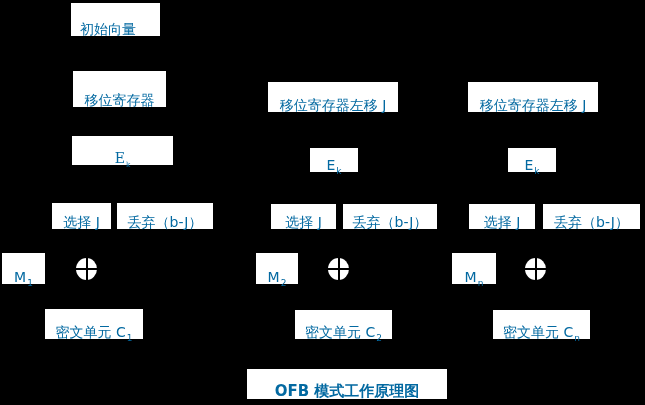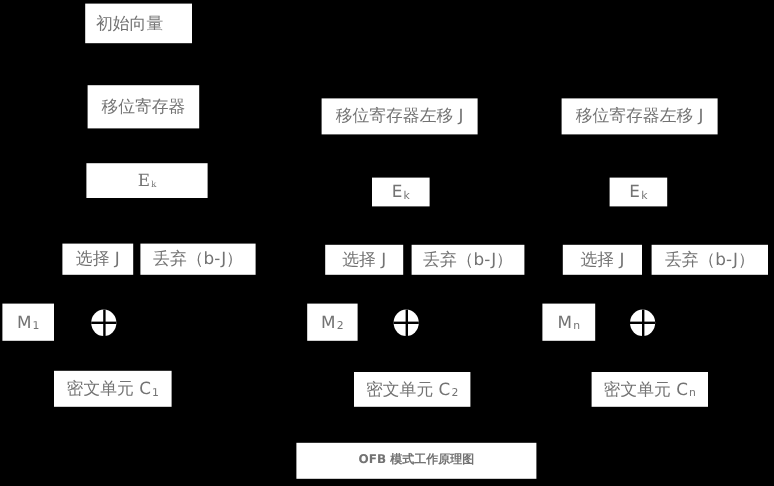--- a/index.html
+++ b/index.html
@@ -11,23 +11,23 @@
     position: relative;
     width: 645px;
     height: 405px;
     background: #000000;
     font-family: "DejaVu Sans", sans-serif;
     overflow: hidden;
   }
   .box {
     position: absolute;
     background: #ffffff;
-    color: #737373;
+    color: #0369a1;
     display: flex;
-    align-items: center;
+    align-items: flex-end;
     justify-content: center;
     font-size: 14px;
     white-space: nowrap;
     box-sizing: border-box;
     line-height: 1;
   }
   .box.align-left {
     justify-content: flex-start;
     padding-left: 9px;
   }
@@ -61,21 +61,21 @@
     content: "";
     position: absolute;
     top: 0; bottom: 0;
     left: 50%;
     margin-left: -1px;
     width: 2px;
     background: #000000;
   }
   .title-box {
     font-weight: bold;
-    font-size: 10px;
+    font-size: 15px;
   }
 
   
   .c1-iv  { left: 71px;  top: 3px;   width: 89px;  height: 33px; }
   .c1-sr  { left: 73px;  top: 71px;  width: 93px;  height: 36px; }
   .c1-e   { left: 72px;  top: 136px; width: 101px; height: 29px; }
   .c1-sel { left: 52px;  top: 203px; width: 59px;  height: 26px; }
   .c1-dis { left: 117px; top: 203px; width: 96px;  height: 26px; }
   .c1-m   { left: 2px;   top: 253px; width: 43px;  height: 31px; }
   .c1-xor { left: 76px;  top: 258px; }

